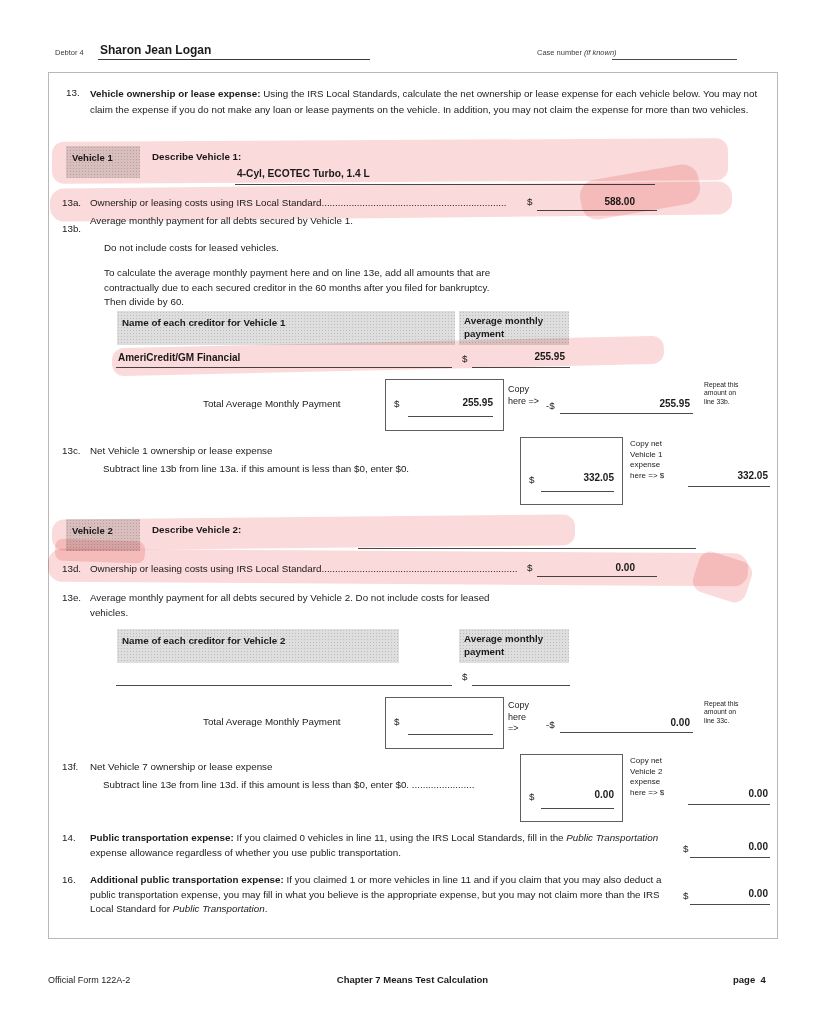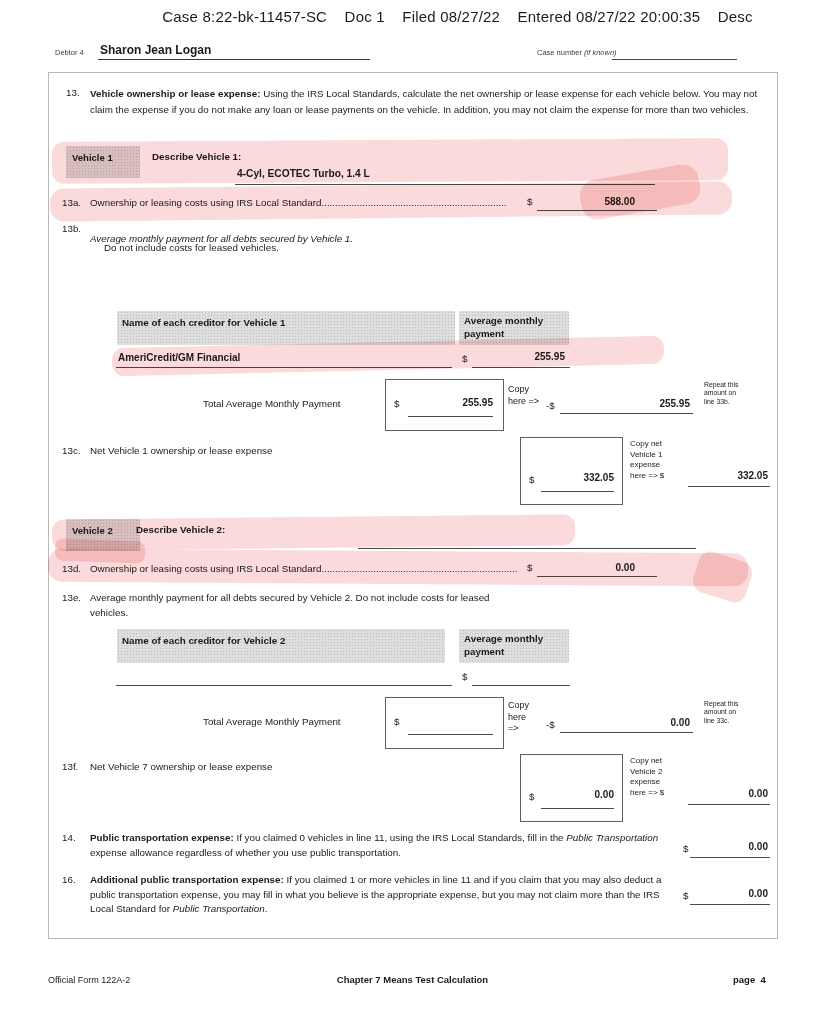--- a/index.html
+++ b/index.html
@@ -22,21 +22,20 @@
   .sm8{font-size:8px;line-height:1.32;}
   .sm9{font-size:9px;line-height:1.3;}
   .lh16{line-height:1.6;}
   .lh15{line-height:1.5;}
 </style>
 </head>
 <body>
 
 <div class="page">
 
-  <div class="abs hdr pre" style="left:90px;right:0;top:6px;text-align:center;">Case 8:22-bk-11457-SC    Doc 1    Filed 08/27/22    Entered 08/27/22 20:00:35    Desc</div>
 
   <div class="abs" style="left:55px;top:48px;font-size:7.5px;color:#3c3c3c;">Debtor 4</div>
   <div class="abs b" style="left:100px;top:42px;font-size:12px;">Sharon Jean Logan</div>
   <div class="abs ul" style="left:98px;top:59px;width:272px;border-bottom-color:#3a3a3a;"></div>
   <div class="abs" style="left:537px;top:48px;font-size:7.5px;color:#3c3c3c;"><span>Case number </span><span class="i">(if known)</span></div>
   <div class="abs ul" style="left:612px;top:59px;width:125px;"></div>
 
   <div class="abs" style="left:48px;top:72px;width:728px;height:865px;border:1px solid #b8b8b8;"></div>
 
   <div class="abs" style="left:66px;top:86px;">13.</div>
@@ -49,22 +48,23 @@
   <div class="abs b" style="left:237px;top:167px;font-size:10.2px;">4-Cyl, ECOTEC Turbo, 1.4 L</div>
   <div class="abs ul" style="left:235px;top:184px;width:420px;"></div>
 
   <div class="abs" style="left:62px;top:196px;">13a.</div>
   <div class="abs nw" style="left:90px;top:196px;width:428px;"><span>Ownership or leasing costs using IRS Local Standard</span><span>....................................................................</span></div>
   <div class="abs" style="left:527px;top:195px;">$</div>
   <div class="abs r val" style="left:545px;top:195px;width:90px;">588.00</div>
   <div class="abs ul" style="left:537px;top:210px;width:120px;"></div>
 
   <div class="abs" style="left:62px;top:222px;">13b.</div>
-  <div class="abs" style="left:90px;top:232px;font-style:italic;">Average monthly payment for all debts secured by Vehicle 1.</div>
+  <div class="abs" style="left:90px;top:214px;">Average monthly payment for all debts secured by Vehicle 1.</div>
   <div class="abs" style="left:104px;top:241px;">Do not include costs for leased vehicles.</div>
+  <div class="abs lh15" style="left:104px;top:266px;width:400px;">To calculate the average monthly payment here and on line 13e, add all amounts that are contractually due to each secured creditor in the 60 months after you filed for bankruptcy. Then divide by 60.</div>
 
   <div class="abs shade" style="left:117px;top:311px;width:338px;height:34px;">
       <span class="b" style="position:absolute;left:5px;top:5px;">Name of each creditor for Vehicle 1</span>
     </div>
   <div class="abs shade" style="left:459px;top:311px;width:110px;height:34px;">
       <span class="b" style="position:absolute;left:5px;top:3px;width:80px;line-height:1.35;">Average monthly payment</span>
     </div>
   <div class="abs b" style="left:118px;top:351px;font-size:10px;">AmeriCredit/GM Financial</div>
   <div class="abs ul" style="left:116px;top:367px;width:336px;"></div>
   <div class="abs" style="left:462px;top:352px;">$</div>
@@ -81,48 +81,49 @@
 here =&gt;</div>
   <div class="abs" style="left:546px;top:399px;">-$</div>
   <div class="abs r val" style="left:585px;top:397px;width:105px;">255.95</div>
   <div class="abs ul" style="left:560px;top:413px;width:133px;"></div>
   <div class="abs tiny prel" style="left:704px;top:381px;width:70px;">Repeat this
 amount on
 line 33b.</div>
 
   <div class="abs" style="left:62px;top:444px;">13c.</div>
   <div class="abs" style="left:90px;top:444px;">Net Vehicle 1 ownership or lease expense</div>
+  <div class="abs" style="left:103px;top:462px;">Subtract line 13b from line 13a. if this amount is less than $0, enter $0.</div>
   <div class="bx" style="left:520px;top:437px;width:101px;height:66px;">
     <span class="abs" style="left:8px;top:35px;">$</span>
     <span class="abs r val" style="right:8px;top:33px;width:75px;">332.05</span>
     <span class="abs ul" style="left:20px;bottom:12px;width:73px;"></span>
   </div>
   <div class="abs sm8 prel" style="left:630px;top:439px;">Copy net
 Vehicle 1
 expense
 here =&gt; $</div>
   <div class="abs r val" style="left:680px;top:469px;width:88px;">332.05</div>
   <div class="abs ul" style="left:688px;top:486px;width:82px;"></div>
 
   <div class="abs shade" style="left:66px;top:519px;width:74px;height:32px;">
       <span class="b" style="position:absolute;left:6px;top:5px;font-size:9.5px;">Vehicle 2</span>
     </div>
-  <div class="abs b" style="left:136px;top:523px;">Describe Vehicle 2:</div>
+  <div class="abs b" style="left:152px;top:523px;">Describe Vehicle 2:</div>
   <div class="abs ul" style="left:358px;top:548px;width:338px;"></div>
 
   <div class="abs" style="left:62px;top:562px;">13d.</div>
   <div class="abs nw" style="left:90px;top:562px;width:428px;"><span>Ownership or leasing costs using IRS Local Standard</span><span>...........................................................................</span></div>
   <div class="abs" style="left:527px;top:561px;">$</div>
   <div class="abs r val" style="left:545px;top:561px;width:90px;">0.00</div>
   <div class="abs ul" style="left:537px;top:576px;width:120px;"></div>
 
   <div class="abs" style="left:62px;top:591px;">13e.</div>
   <div class="abs lh15" style="left:90px;top:591px;width:405px;">Average monthly payment for all debts secured by Vehicle 2. Do not include costs for leased vehicles.</div>
 
-  <div class="abs shade" style="left:117px;top:629px;width:328px;height:34px;">
+  <div class="abs shade" style="left:117px;top:629px;width:282px;height:34px;">
       <span class="b" style="position:absolute;left:5px;top:5px;">Name of each creditor for Vehicle 2</span>
     </div>
   <div class="abs shade" style="left:459px;top:629px;width:110px;height:34px;">
       <span class="b" style="position:absolute;left:5px;top:3px;width:80px;line-height:1.35;">Average monthly payment</span>
     </div>
   <div class="abs ul" style="left:116px;top:685px;width:336px;"></div>
   <div class="abs" style="left:462px;top:670px;">$</div>
   <div class="abs ul" style="left:472px;top:685px;width:98px;"></div>
 
   <div class="abs" style="left:203px;top:715px;">Total Average Monthly Payment</div>
@@ -135,20 +136,21 @@
 =&gt;</div>
   <div class="abs" style="left:546px;top:718px;">-$</div>
   <div class="abs r val" style="left:585px;top:716px;width:105px;">0.00</div>
   <div class="abs ul" style="left:560px;top:732px;width:133px;"></div>
   <div class="abs tiny prel" style="left:704px;top:700px;width:70px;">Repeat this
 amount on
 line 33c.</div>
 
   <div class="abs" style="left:62px;top:760px;">13f.</div>
   <div class="abs" style="left:90px;top:760px;">Net Vehicle 7 ownership or lease expense</div>
+  <div class="abs" style="left:103px;top:778px;">Subtract line 13e from line 13d. if this amount is less than $0, enter $0. .......................</div>
   <div class="bx" style="left:520px;top:754px;width:101px;height:66px;">
     <span class="abs" style="left:8px;top:35px;">$</span>
     <span class="abs r val" style="right:8px;top:33px;width:75px;">0.00</span>
     <span class="abs ul" style="left:20px;bottom:12px;width:73px;"></span>
   </div>
   <div class="abs sm8 prel" style="left:630px;top:756px;">Copy net
 Vehicle 2
 expense
 here =&gt; $</div>
   <div class="abs r val" style="left:680px;top:787px;width:88px;">0.00</div>

